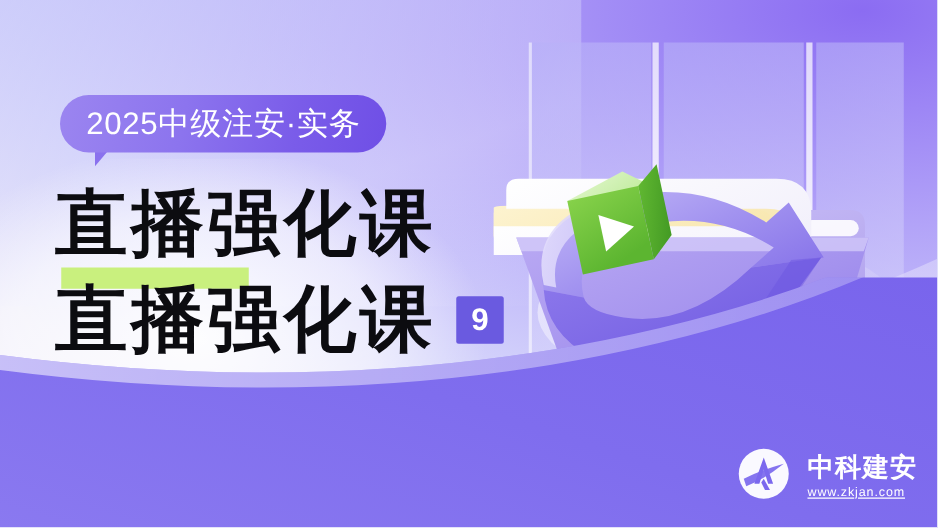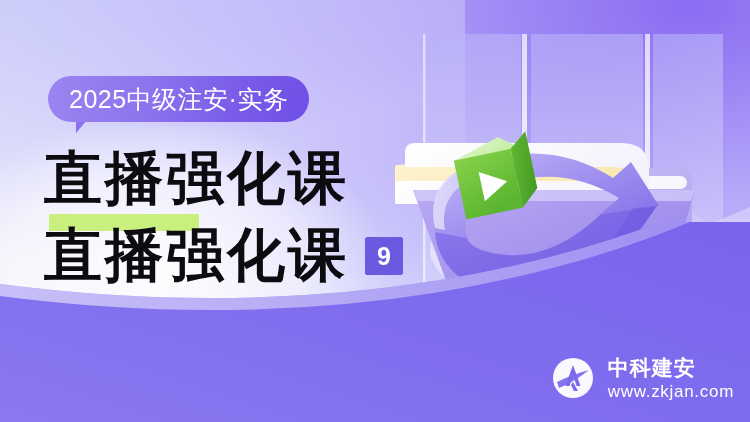--- a/index.html
+++ b/index.html
@@ -141,39 +141,40 @@
     border-radius: 2px;
     flex: none;
   }
 
   
   .logo {
     position: absolute;
     right: 16px;
     bottom: 22px;
     display: flex;
-    align-items: flex-start;
+    align-items: flex-end;
     gap: 14px;
     z-index: 8;
   }
   .logo-mark { width: 42px; height: 42px; flex: none; }
   .logo-text { display: flex; flex-direction: column; line-height: 1; }
   .logo-cn {
     color: #ffffff;
     font-size: 21px;
     font-weight: 700;
     letter-spacing: 1px;
     white-space: nowrap;
   }
   .logo-url {
     color: #ffffff;
-    font-size: 17px;
+    font-size: 10px;
     letter-spacing: 0.7px;
     margin-top: 5px;
     white-space: nowrap;
+    text-decoration: underline;
   }
 </style>
 </head>
 <body>
 
 <div id="banner">
 
   <div class="bg-base"></div>
   <div class="bg-soft-top"></div>
 

